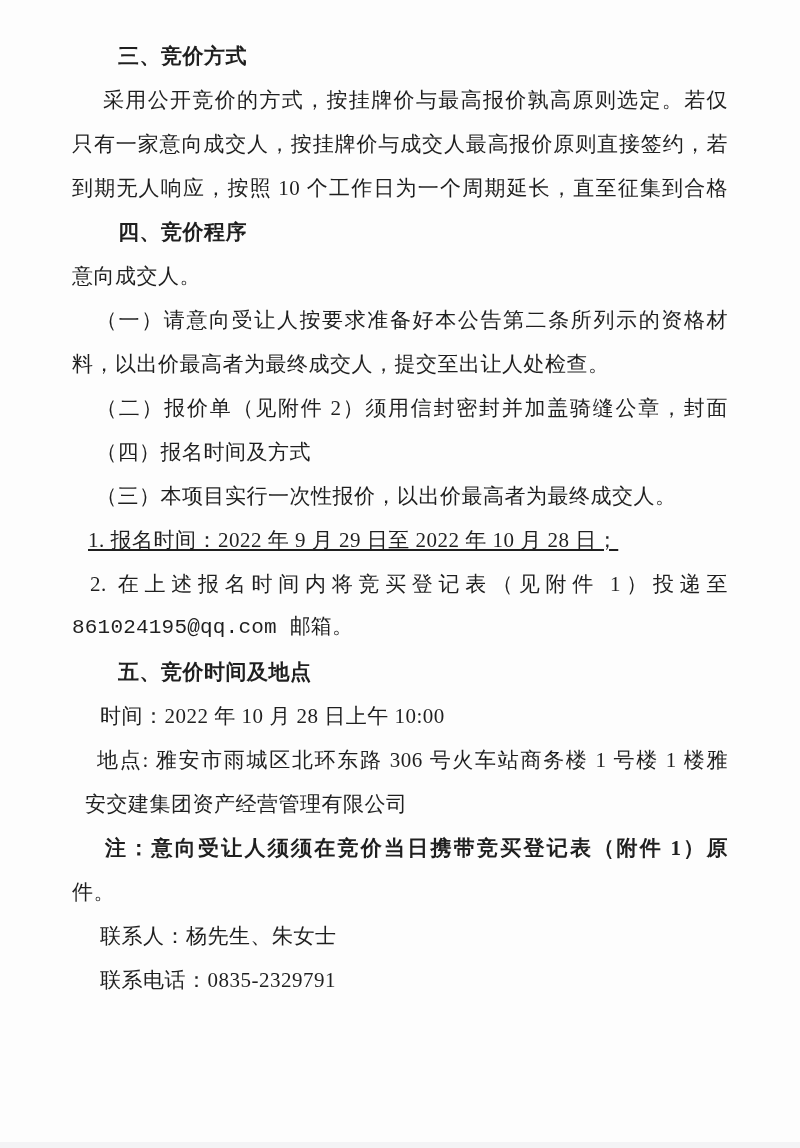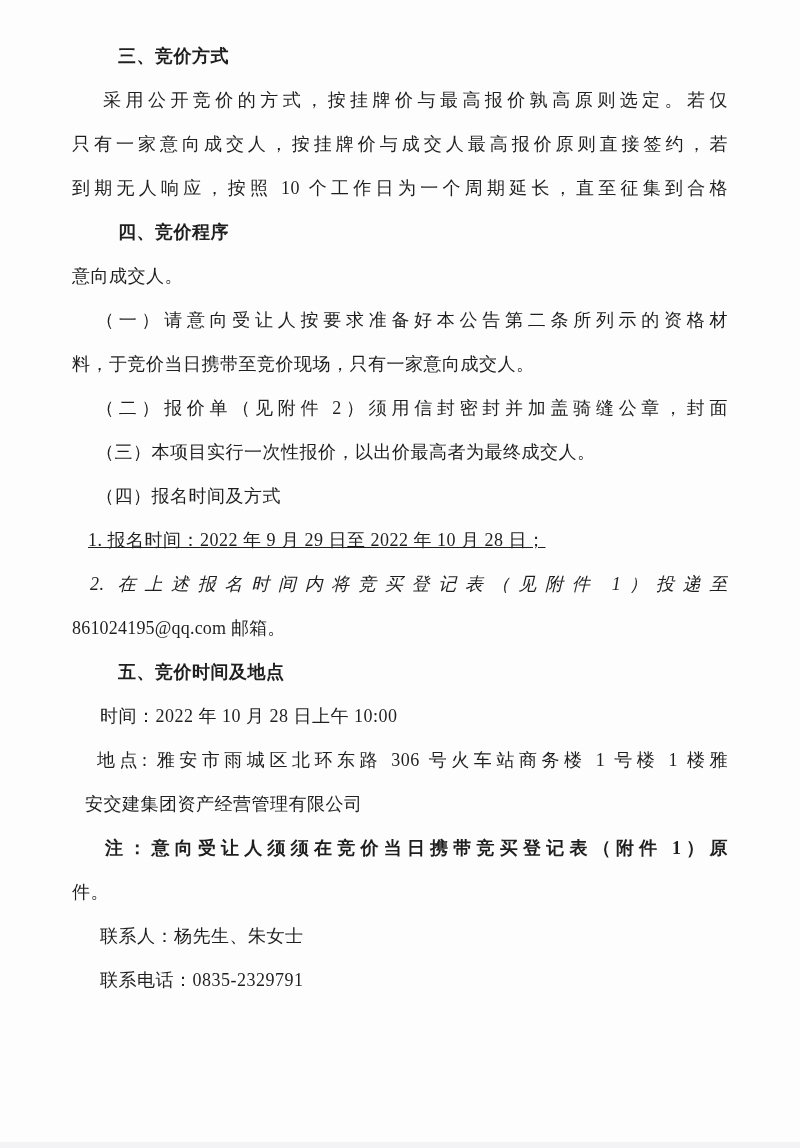--- a/index.html
+++ b/index.html
@@ -12,21 +12,21 @@
     background: #fdfdfd;
     color: #1f1f1f;
     font-family: "Liberation Serif", "DejaVu Serif", serif;
     position: relative;
     overflow: hidden;
   }
   .doc {
     padding: 34px 72px 0 72px;
   }
   .line {
-    font-size: 18px;
+    font-size: 21px;
     line-height: 44px;
     height: 44px;
     letter-spacing: 0.5px;
     white-space: nowrap;
     overflow: hidden;
   }
   .fill {
     white-space: normal;
     text-align: justify;
     text-align-last: justify;
@@ -37,26 +37,26 @@
   }
   .bold {
     font-weight: bold;
   }
   .ind-para   { text-indent: 31px; }  
   .ind-paren  { text-indent: 24px; }  
   .ind-note   { text-indent: 33px; }  
   .ind-label  { text-indent: 28px; }  
   .ind-addr   { text-indent: 25px; }  
   .ind-num1   { text-indent: 16px; text-decoration: underline; }  
-  .ind-num2   { text-indent: 18px; font-style: italic; }  
+  .ind-num2   { text-indent: 18px; }  
   .ind-wrap   { text-indent: 13px; }  
   .ind-none   { text-indent: 0; }
   .gap-before { margin-top: 12px; }
   .latin {
-    font-family: Liberation Serif, serif;
+    font-family: Liberation Mono, monospace;
     letter-spacing: 0.2px;
   }
   .bottom-strip {
     position: absolute;
     left: 0;
     bottom: 0;
     width: 100%;
     height: 6px;
     background: #f3f3f5;
   }
@@ -67,24 +67,24 @@
 <div class="doc">
 
   <div class="line h">三、竞价方式</div>
   <div class="line fill ind-para">采用公开竞价的方式，按挂牌价与最高报价孰高原则选定。若仅</div>
   <div class="line fill ind-none">只有一家意向成交人，按挂牌价与成交人最高报价原则直接签约，若</div>
   <div class="line fill ind-none">到期无人响应，按照 10 个工作日为一个周期延长，直至征集到合格</div>
   <div class="line h">四、竞价程序</div>
 
   <div class="line ind-none">意向成交人。</div>
   <div class="line fill ind-paren">（一）请意向受让人按要求准备好本公告第二条所列示的资格材</div>
-  <div class="line ind-none">料，于竞价当日携带至竞价现场，只有一家意向成交人。</div>
+  <div class="line ind-none">料，以出价最高者为最终成交人，提交至出让人处检查。</div>
   <div class="line fill ind-paren">（二）报价单（见附件 2）须用信封密封并加盖骑缝公章，封面</div>
+  <div class="line ind-paren">（四）报名时间及方式</div>
   <div class="line ind-paren">（三）本项目实行一次性报价，以出价最高者为最终成交人。</div>
-  <div class="line ind-paren">（四）报名时间及方式</div>
   <div class="line ind-num1">1. 报名时间：2022 年 9 月 29 日至 2022 年 10 月 28 日；</div>
   <div class="line fill ind-num2">2. 在上述报名时间内将竞买登记表（见附件 1）投递至</div>
   <div class="line ind-none latin">861024195@qq.com 邮箱。</div>
 
   <div class="line h">五、竞价时间及地点</div>
   <div class="line ind-label">时间：2022 年 10 月 28 日上午 10:00</div>
   <div class="line fill ind-addr">地点: 雅安市雨城区北环东路 306 号火车站商务楼 1 号楼 1 楼雅</div>
   <div class="line ind-wrap">安交建集团资产经营管理有限公司</div>
   <div class="line fill ind-note bold">注：意向受让人须须在竞价当日携带竞买登记表（附件 1）原</div>
   <div class="line ind-none">件。</div>

